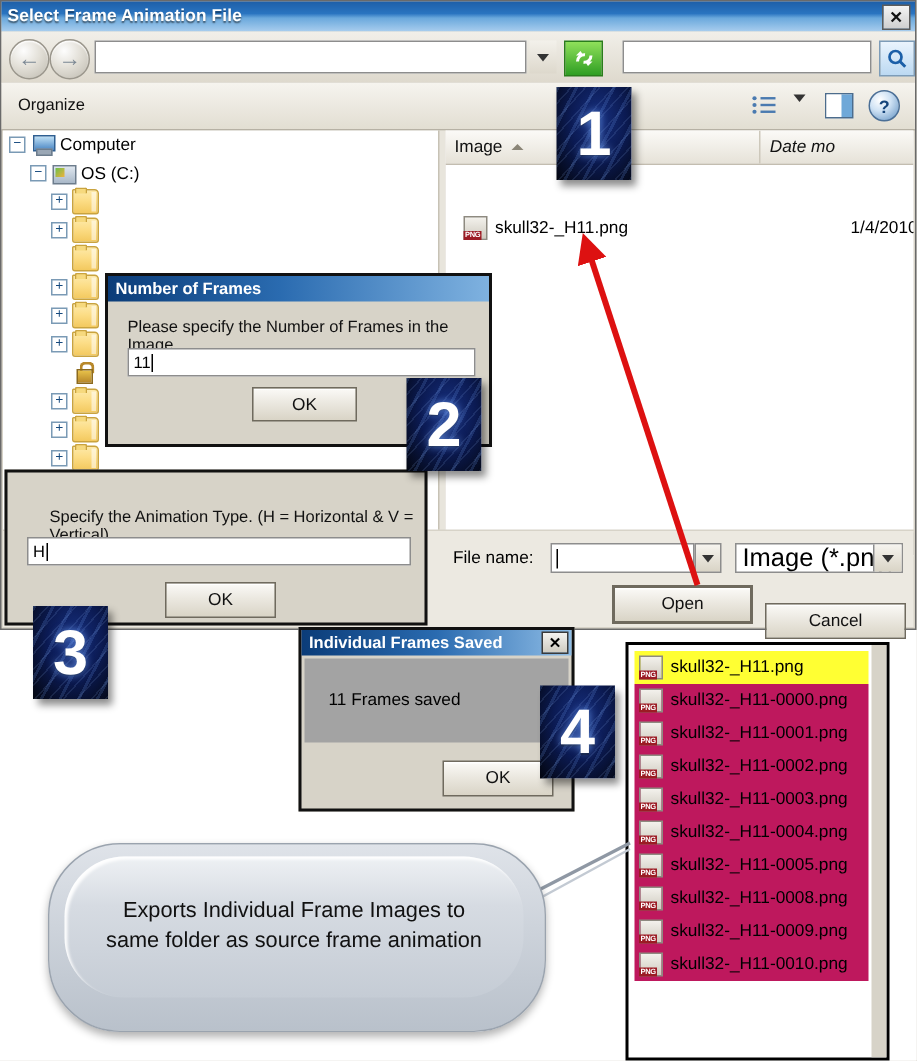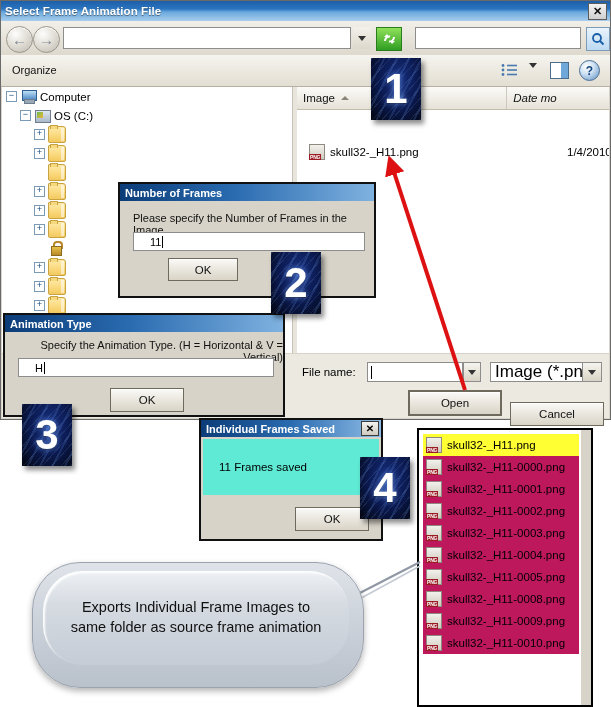--- a/index.html
+++ b/index.html
@@ -316,47 +316,47 @@
   .popup-title {
     height: 17px;
     background: linear-gradient(to right,#0b3c78 0%, #2a6bb0 45%, #7fb2e0 100%);
     color: #fff; font-weight: bold; font-size: 11px;
     display: flex; align-items: center; padding-left: 5px;
     white-space: nowrap;
   }
   .popup-prompt { font-size: 11px; color: #111; }
   .popup-input {
     background: #fff; border: 1px solid #8d8d8d; box-sizing: border-box;
-    font-size: 11px; display: flex; align-items: center; padding-left: 16px;
+    font-size: 11px; display: flex; align-items: center; padding-left: 3px;
   }
   .popup-input .caret { width: 1px; height: 12px; background: #000; margin-left: 1px; }
 
-  #dlg-frames { left: 70px; top: 182px; width: 258px; height: 116px; margin-left: 48px; }
+  #dlg-frames { left: 70px; top: 182px; width: 258px; height: 116px; }
   #dlg-frames .popup-prompt { position: absolute; left: 13px; top: 28px; }
   #dlg-frames .popup-input { position: absolute; left: 13px; top: 48px; width: 232px; height: 19px; }
   #dlg-frames-ok { position: absolute; left: 168px; top: 258px; width: 68px; height: 21px; }
 
   #dlg-animtype { left: 3px; top: 313px; width: 282px; height: 104px; }
-  #dlg-animtype .popup-prompt { position: absolute; left: 28px; top: 24px; text-align: right; }
+  #dlg-animtype .popup-prompt { position: absolute; left: 28px; top: 24px; }
   #dlg-animtype .popup-input { position: absolute; left: 13px; top: 43px; width: 256px; height: 19px; }
   #dlg-animtype-ok { position: absolute; left: 110px; top: 388px; width: 72px; height: 22px; }
 
   #dlg-saved { left: 199px; top: 418px; width: 184px; height: 123px; background: #d7d3c8; }
   #dlg-saved .popup-title {
     background: linear-gradient(to right,#0b3c78 0%, #2a6bb0 50%, #8fbde6 100%);
     justify-content: space-between; padding-right: 2px;
   }
   #dlg-saved-close {
     width: 16px; height: 13px; background: linear-gradient(to bottom,#f3f2ef,#cfcbc0);
     border: 1px solid #3a3a3a; color: #000; font-weight: bold; font-size: 10px;
     display: flex; align-items: center; justify-content: center; cursor: pointer;
   }
   #dlg-saved-body {
     position: absolute; left: 2px; top: 19px; right: 2px; height: 56px;
-    background: #5eead4; display: flex; align-items: center; padding-left: 16px;
+    background: #a3a3a3; display: flex; align-items: center; padding-left: 16px;
     font-size: 11.5px;
   }
   #dlg-saved-ok { position: absolute; left: 295px; top: 507px; width: 72px; height: 22px; }
 
   
   .badge {
     position: absolute; width: 50px; height: 62px;
     background:
       repeating-linear-gradient(118deg, rgba(120,170,255,.17) 0 2px, rgba(0,0,0,0) 2px 11px),
       repeating-linear-gradient(132deg, rgba(150,190,255,.12) 0 1px, rgba(0,0,0,0) 1px 7px),
@@ -606,21 +606,20 @@
     <div class="popup-title">Number of Frames</div>
     <div class="popup-prompt">Please specify the Number of Frames in the Image</div>
     <div class="popup-input">
       <span>11</span>
       <span class="caret"></span>
     </div>
   </div>
   <div class="dlg-btn" id="dlg-frames-ok">OK</div>
 
   <div class="popup" id="dlg-animtype">
-    <div class="popup-title">Animation Type</div>
     <div class="popup-prompt">Specify the Animation Type. (H = Horizontal &amp; V = Vertical)</div>
     <div class="popup-input">
       <span>H</span>
       <span class="caret"></span>
     </div>
   </div>
   <div class="dlg-btn" id="dlg-animtype-ok">OK</div>
 
   <div class="popup" id="dlg-saved">
     <div class="popup-title">

